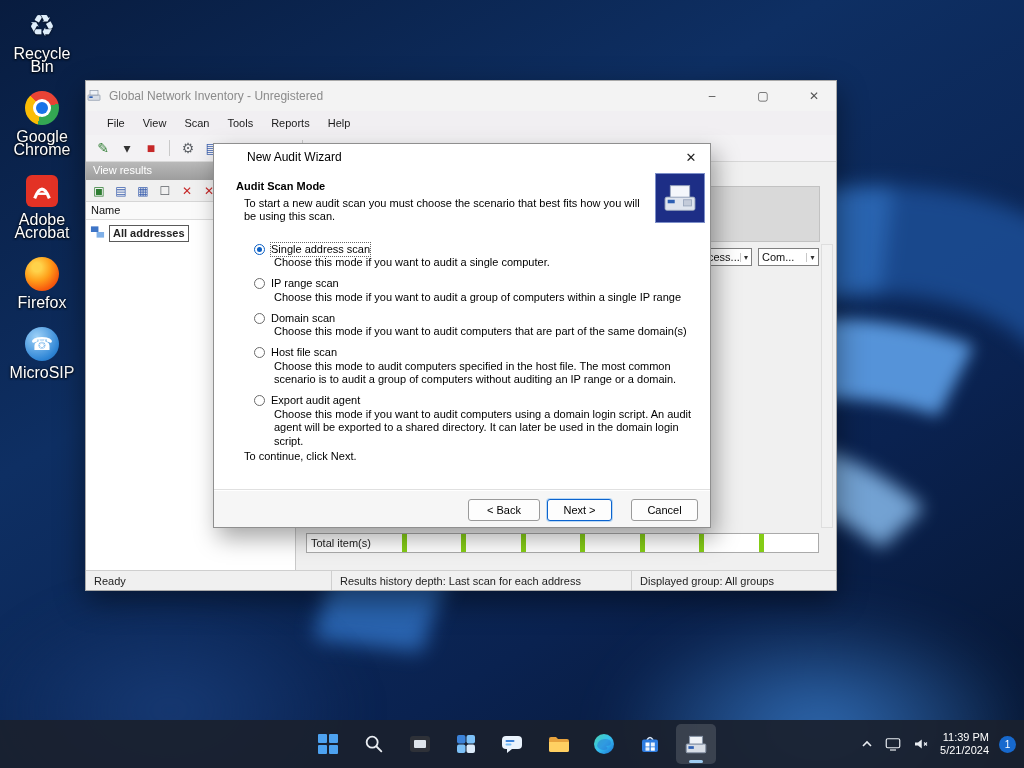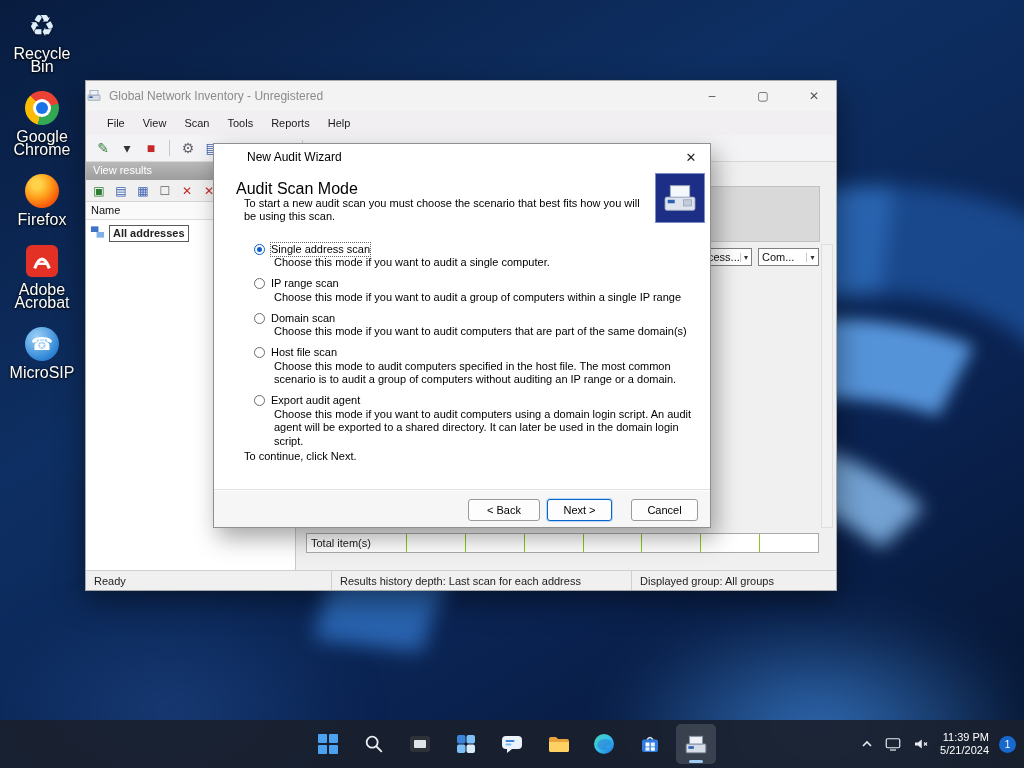--- a/index.html
+++ b/index.html
@@ -66,35 +66,35 @@
   .rp-headerblock { position:absolute; left:211px; top:105px; right:16px; height:56px; background:#d9d9d9; border:1px solid #c2c2c2; }
   .combo { position:absolute; height:18px; background:#fff; border:1px solid #808080; font-size:11px;
            display:flex; align-items:center; padding-left:3px; color:#111; }
   .combo .arrow { margin-left:auto; width:12px; text-align:center; font-size:8px; color:#333; border-left:1px solid #c8c8c8; }
   .combo1 { left:618px; top:167px; width:48px; }
   .combo2 { left:672px; top:167px; width:61px; }
   .v-scroll { position:absolute; right:3px; top:163px; bottom:62px; width:12px; background:#f2f2f2; border:1px solid #dedede; }
 
   .total-row { position:absolute; left:220px; right:17px; top:452px; height:20px; display:flex;
                background:#fff; border:1px solid #aaa; font-size:11px; }
-  .total-cell { border-right:1px solid #84cc16; padding:3px 4px; white-space:nowrap; overflow:hidden; }
+  .total-cell { border-right:5px solid #84cc16; padding:3px 4px; white-space:nowrap; overflow:hidden; }
   .tc0 { width:100px; } .tcf { flex:1; }
 
   .statusbar { position:absolute; left:0; right:0; bottom:0; height:20px; background:#f0f0f0;
                border-top:1px solid #cfcfcf; display:flex; align-items:flex-start; font-size:11px; color:#222; }
   .sb-seg { height:100%; display:flex; align-items:center; padding:0 8px; border-right:1px solid #cfcfcf; }
   .sb1 { width:246px; } .sb2 { width:300px; } .sb3 { flex:1; border-right:none; }
 
   
   .dialog { position:absolute; left:213px; top:143px; width:498px; height:385px; background:#fff;
             border:1px solid #8f8f8f; box-shadow:5px 10px 22px rgba(0,0,0,.35); font-size:11px; color:#000; }
   .dlg-titlebar { height:26px; display:flex; align-items:center; padding:0 9px; font-size:12px;margin-left:24px; }
   .dlg-titlebar .t { flex:1; }
   .dlg-close { width:20px; text-align:center; font-size:13px; color:#222; }
-  .dlg-heading { position:absolute; left:22px; top:36px; font-weight:normal; font-size:16px; }
+  .dlg-heading { position:absolute; left:22px; top:36px; font-weight:bold; font-size:11px; }
   .dlg-desc { position:absolute; left:30px; top:53px; width:402px; line-height:13px; }
   .dlg-logo { position:absolute; right:5px; top:29px; width:50px; height:50px; background:#1d2e86;
               border:1px solid #7d8fc9; display:flex; align-items:center; justify-content:center; }
   .dlg-opts { position:absolute; left:40px; top:98px; width:448px; }
   .opt { margin-bottom:7px; }
   .opt-head { display:flex; align-items:center; gap:6px; height:14px; }
   .radio { width:11px; height:11px; border:1px solid #6b6b6b; border-radius:50%; background:#fff; position:relative; flex:0 0 auto; }
   .radio.sel { border-color:#0b5fc4; }
   .radio.sel::after { content:""; position:absolute; left:2px; top:2px; width:5px; height:5px; border-radius:50%; background:#0b5fc4; }
   .opt-label { line-height:13px; }
@@ -139,34 +139,34 @@
     <div class="lbl">Recycle Bin</div>
   </div>
   <div class="desk-icon">
     <div class="img">
         <span class="ico-chrome"></span>
       </div>
     <div class="lbl">Google Chrome</div>
   </div>
   <div class="desk-icon">
     <div class="img">
-        <span class="ico-firefox"></span>
-      </div>
-    <div class="lbl">Firefox</div>
-  </div>
-  <div class="desk-icon">
-    <div class="img">
         <span class="ico-acrobat">
       <svg width="22" height="22" viewBox="0 0 24 24">
             <path d="M4 20 Q12 0 20 20" stroke="#fff" stroke-width="3.4" fill="none"></path>
             <path d="M7 15 h10" stroke="#fff" stroke-width="2.6"></path>
           </svg>
     </span>
       </div>
     <div class="lbl">Adobe Acrobat</div>
+  </div>
+  <div class="desk-icon">
+    <div class="img">
+        <span class="ico-firefox"></span>
+      </div>
+    <div class="lbl">Firefox</div>
   </div>
   <div class="desk-icon">
     <div class="img">
         <span class="ico-microsip">☎</span>
       </div>
     <div class="lbl">MicroSIP</div>
   </div>
 </div>
 
 <div class="app">

